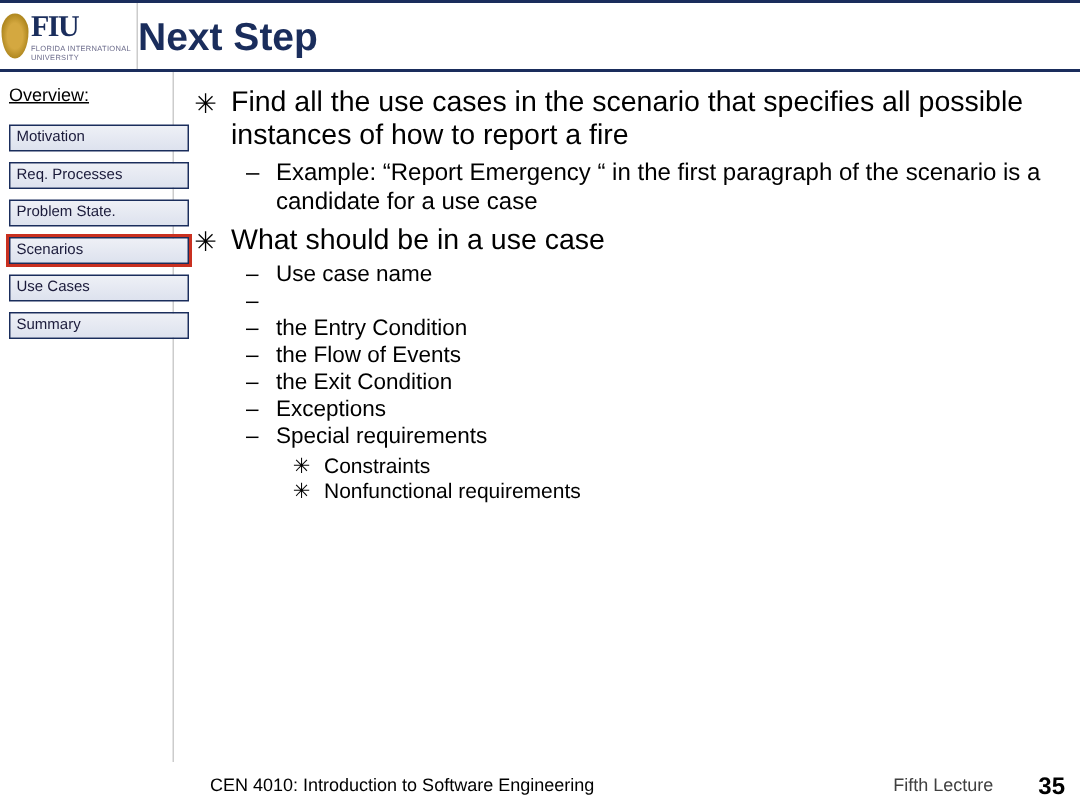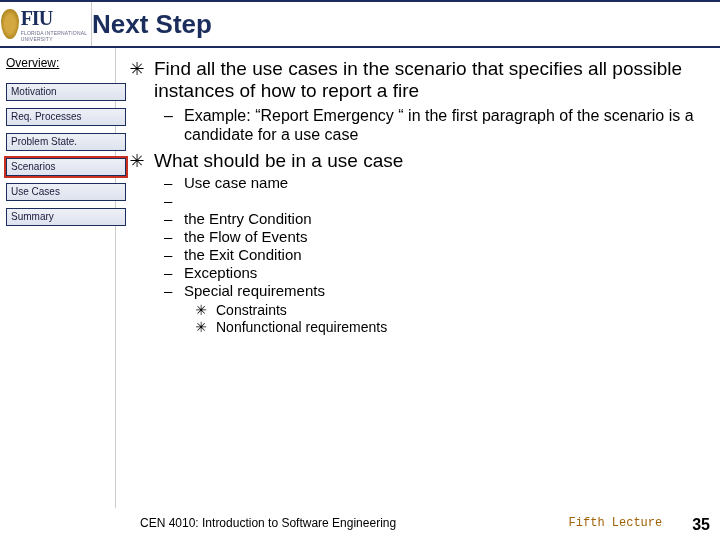--- a/index.html
+++ b/index.html
@@ -101,21 +101,21 @@
 .lvl4 .text { font-size: 14px; line-height:17px;}
 .footer {
   position: absolute;
   bottom: 6px; left: 140px; right: 10px;
   display: flex;
   align-items: flex-start;
   font-family: Arial, sans-serif;
   font-size: 12px;
 }
 .footer .course { flex:1; color:#000;}
-.footer .lecture { color:#a16207; margin-right: 30px; font-family: Liberation Mono, monospace;}
+.footer .lecture { color:#404040; margin-right: 30px;}
 .footer .page { font-size: 16px; color:#000;font-weight:bold;}
 </style>
 </head>
 <body>
 
 <div class="header">
   <div class="logo-box">
     <div class="logo">
       <span class="crest"></span>
       <span>

